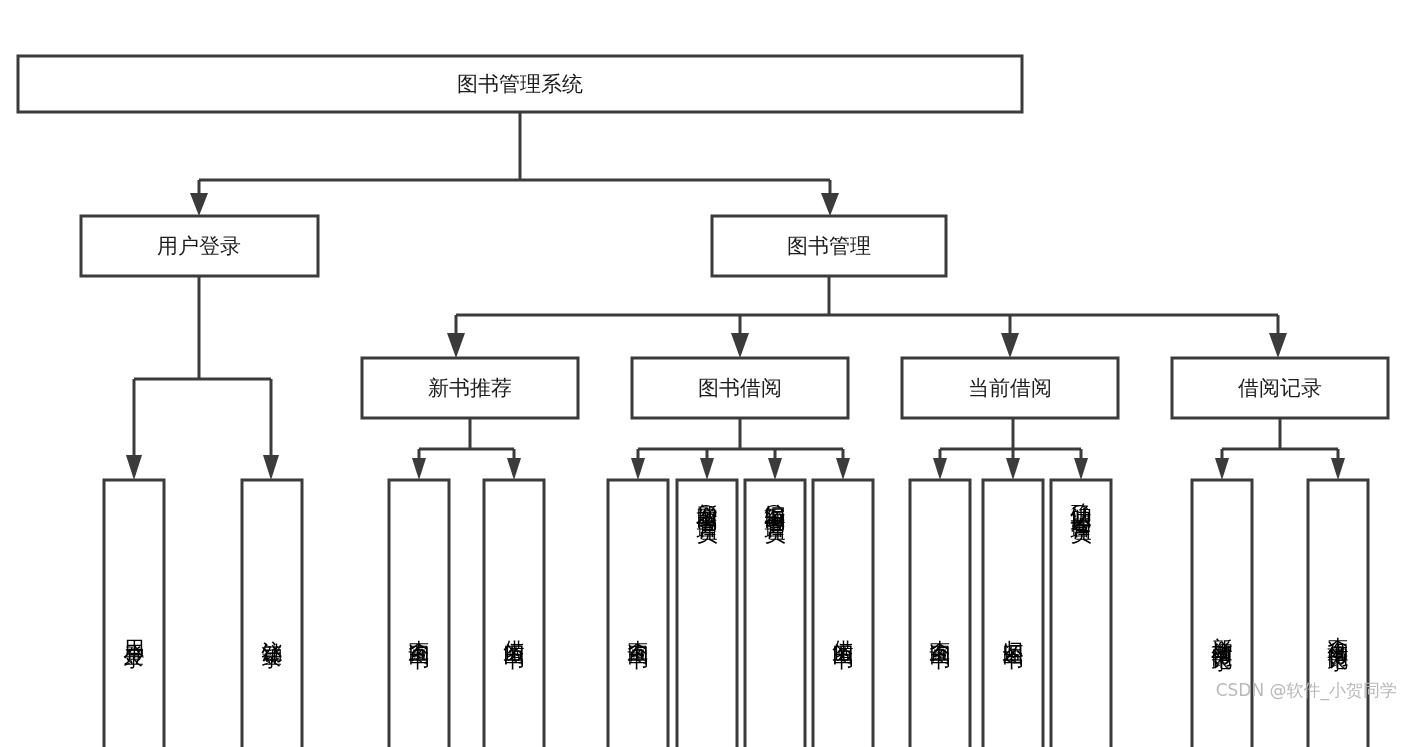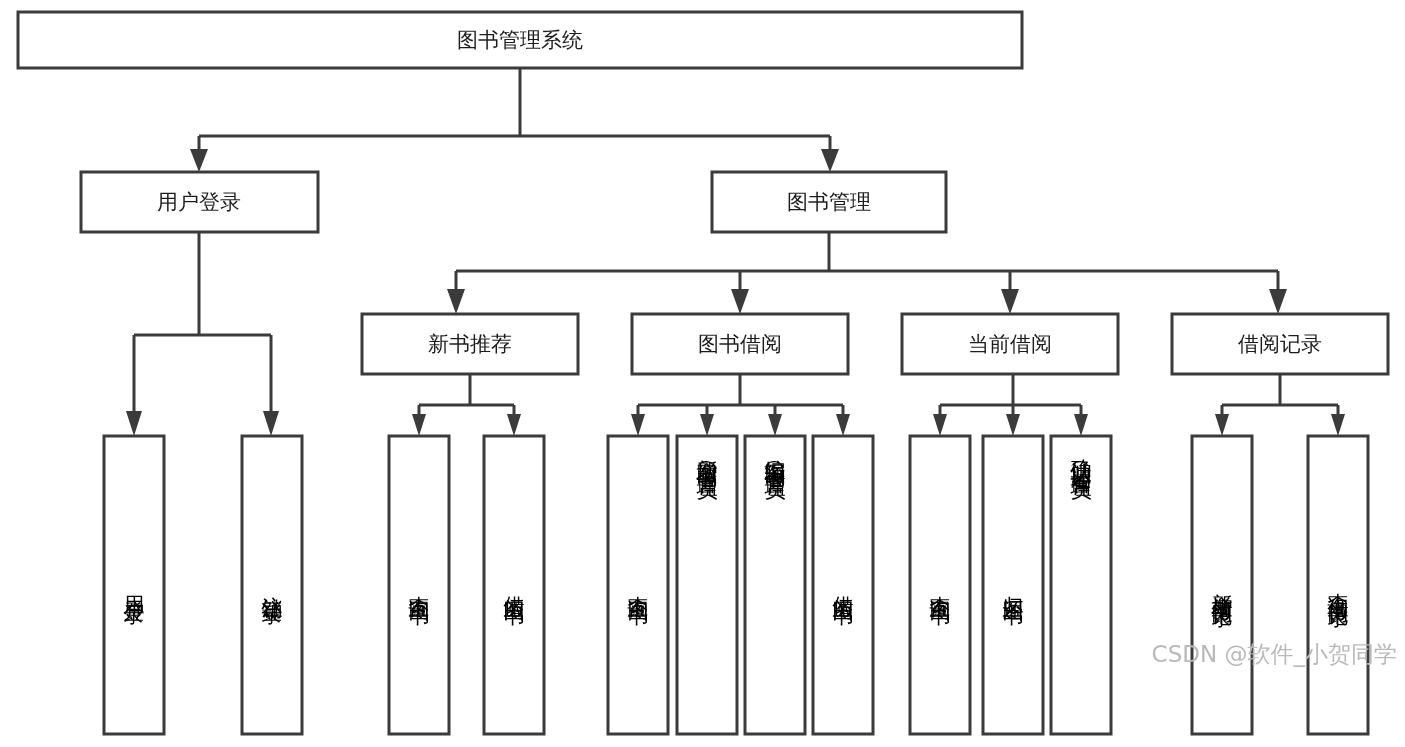--- a/index.html
+++ b/index.html
@@ -11,20 +11,21 @@
     width: 1405px;
     height: 747px;
     font-family: "DejaVu Sans", "Liberation Sans", sans-serif;
     overflow: hidden;
     position: relative;
   }
   #diagram-root {
     position: relative;
     width: 1405px;
     height: 680px;
+    margin-top: 44px;
   }
   svg.diagram {
     position: absolute;
     left: 0;
     top: 0;
     width: 1405px;
     height: 747px;
     display: block;
   }
   .nodebox {
@@ -53,23 +54,23 @@
     font-size: 21px;
     fill: #1c1c1c;
     writing-mode: vertical-rl;
     text-orientation: upright;
     letter-spacing: 3px;
     white-space: pre;
   }
   .watermark {
     position: absolute;
     right: 8px;
-    bottom: 10px;
-    font-family: "DejaVu Sans", "Liberation Sans", sans-serif;
-    font-size: 23px;
+    bottom: 22px;
+    font-family: "DejaVu Sans", "Liberation Sans", sans-serif;
+    font-size: 17px;
     color: #b9b9b9;
     white-space: nowrap;
     pointer-events: none;
   }
 </style>
 </head>
 <body>
 
 <div id="diagram-root">
 

